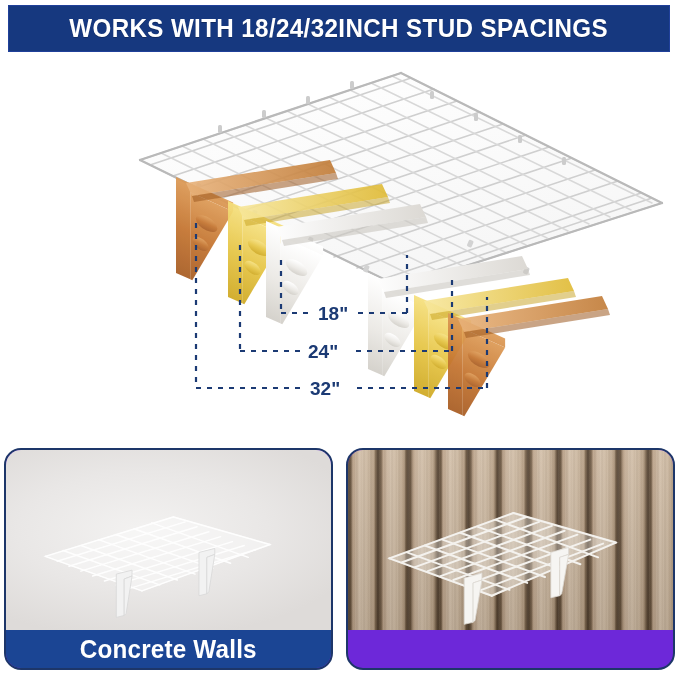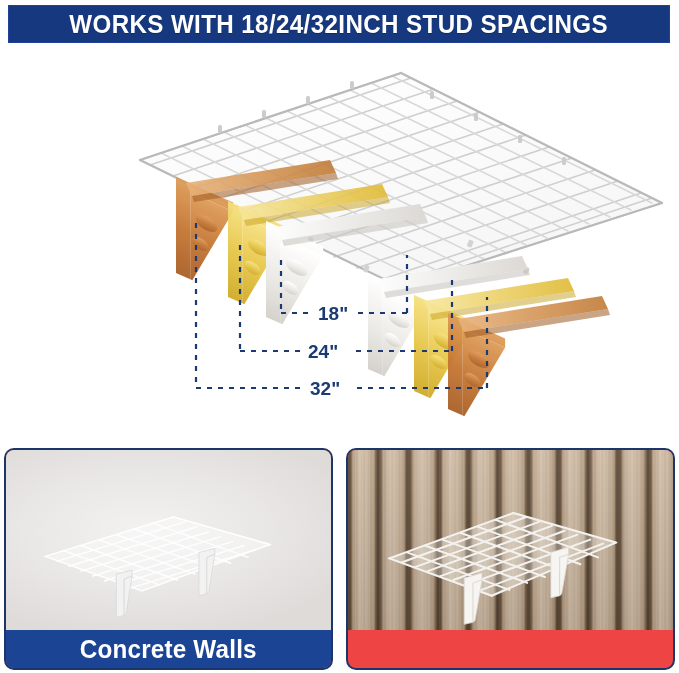--- a/index.html
+++ b/index.html
@@ -14,21 +14,21 @@
     overflow: hidden;
     font-family: "Liberation Sans", sans-serif;
   }
 
   
   #header-banner {
     position: absolute;
     left: 8px;
     top: 5px;
     width: 662px;
-    height: 38px;
+    height: 47px;
     background: #16387f;
     border: 1px solid #20409a;
     box-sizing: border-box;
     display: flex;
     align-items: center;
     justify-content: center;
   }
   #header-title {
     color: #ffffff;
     font-size: 26px;
@@ -66,23 +66,23 @@
     height: 233px;
     display: flex;
     gap: 13px;
     padding: 8px 4px 3px 4px;
     box-sizing: border-box;
   }
   .panel {
     position: relative;
     flex: 1 1 0;
     border: 2px solid #1d3669;
-    border-radius: 10px;
+    border-radius: 17px;
     overflow: hidden;
-    background: #ef4444;
+    background: #6d28d9;
   }
   .panel-photo {
     position: absolute;
     left: 0;
     top: 0;
     right: 0;
     bottom: 38px;
     overflow: hidden;
   }
   .photo-concrete {

